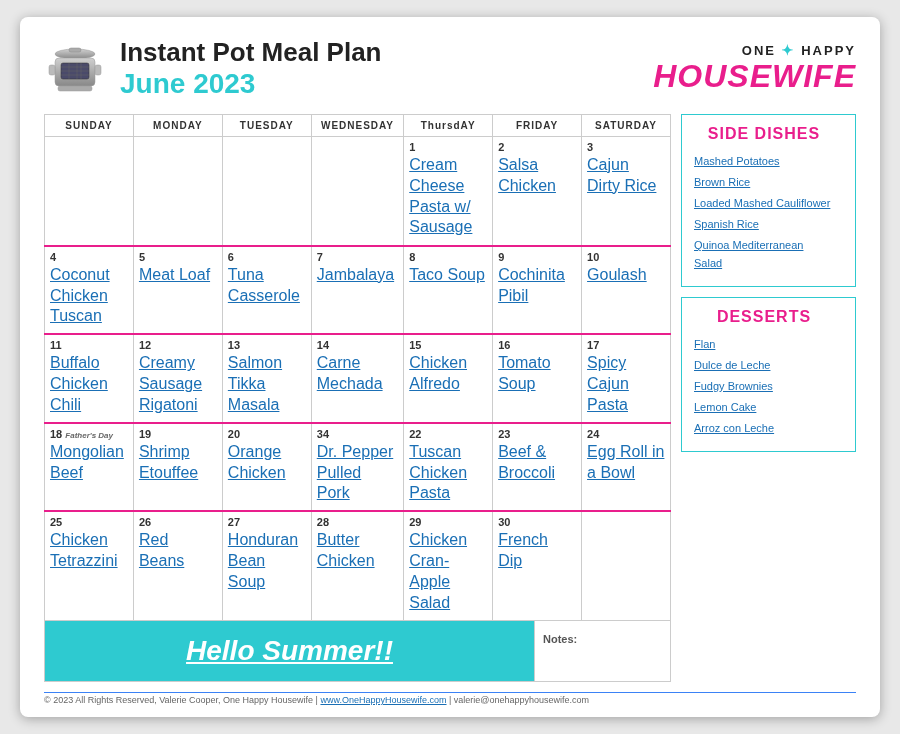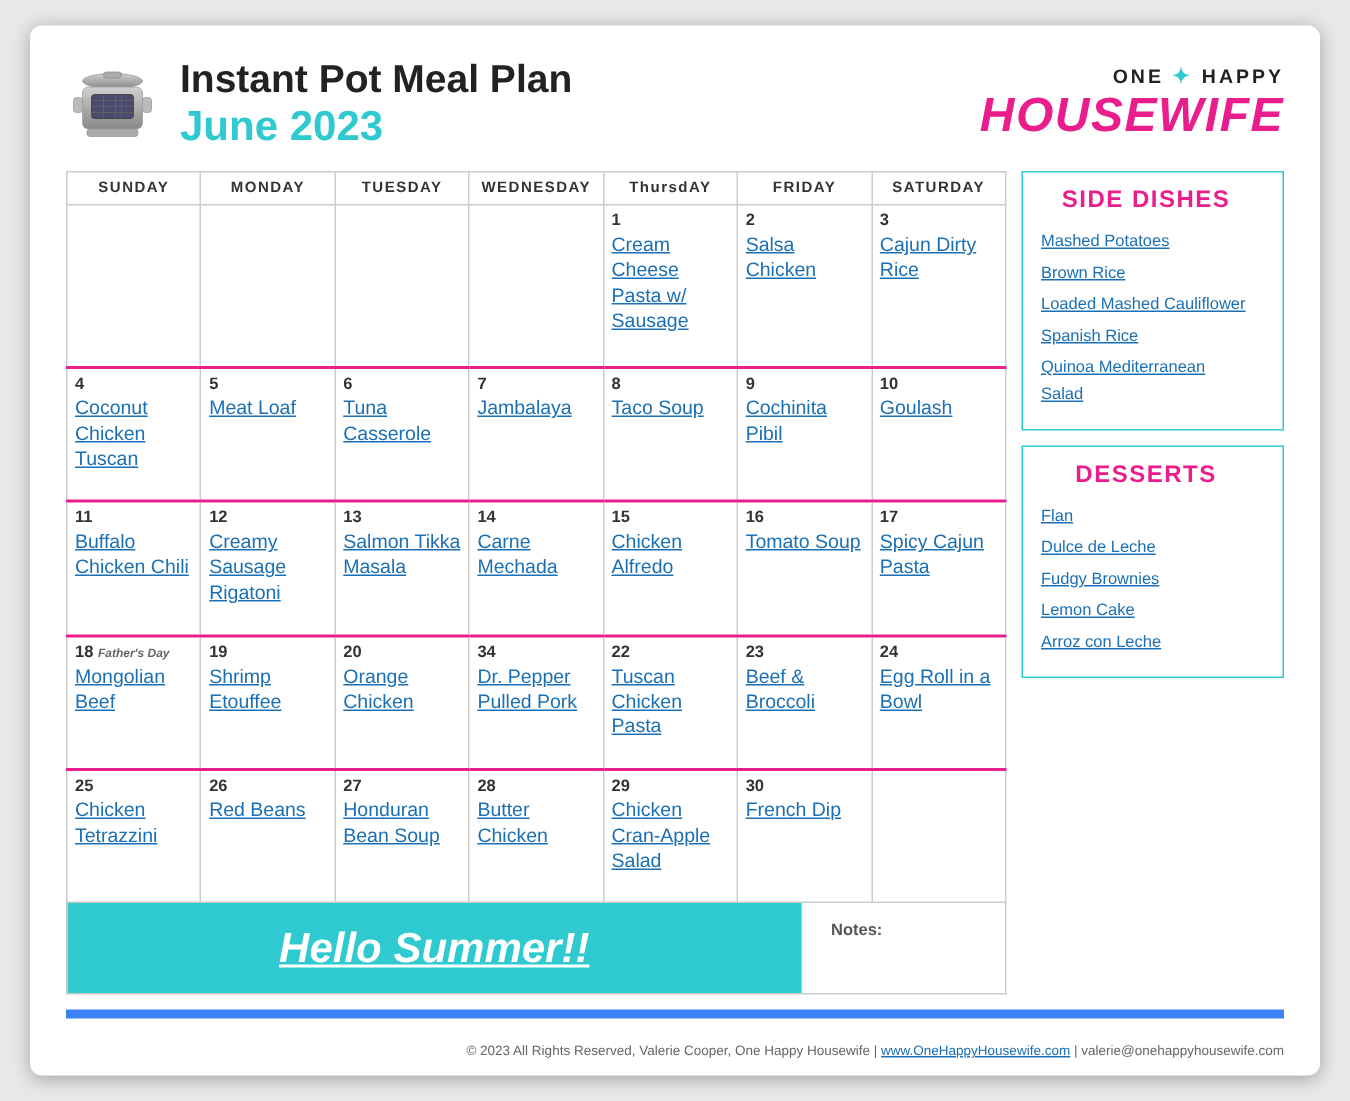--- a/index.html
+++ b/index.html
@@ -114,21 +114,21 @@
       margin-bottom: 2px;
     }
     .fathers-day {
       font-size: 8px;
       color: #666;
       font-style: italic;
     }
     .meal-link {
       color: #1a6fb5;
       text-decoration: underline;
-      font-size: 13px;
+      font-size: 16px;
       cursor: pointer;
       display: block;
       line-height: 1.3;
     }
     .empty-cell { background: #fff; }
     
     .row-border td {
       border-bottom: 2px solid #e91e8c;
     }
     
@@ -178,25 +178,25 @@
     }
     .sidebar-box ul li a {
       color: #1a6fb5;
       text-decoration: underline;
       font-size: 11px;
       cursor: pointer;
     }
     
     .footer {
       margin-top: 10px;
-      text-align: right;
+      text-align: left;
       font-size: 9px;
       color: #666;
-      border-top: 6px solid #3b82f6;
-      padding-top: 16px;
+      border-top: 1px solid #3b82f6;
+      padding-top: 2px;
     }
     .footer a { color: #1a6fb5; text-decoration: underline; }
   </style>
 </head>
 <body>
 
 <div class="page">
 
   <div class="header">
     <div class="header-left">
@@ -400,21 +400,21 @@
             </td>
             <td class="empty-cell"></td>
           </tr>
         </tbody>
       </table>
 
       <div style="display:flex; border-left:1px solid #ccc; border-right:1px solid #ccc; border-bottom:1px solid #ccc;">
         <div class="hello-banner" style="flex: 0 0 490px; border:none; border-right:1px solid #ccc;">
           <span>Hello Summer!!</span>
         </div>
-        <div style="flex:1; padding:8px 19px; background:#fff;">
+        <div style="flex:1; padding:8px 8px; background:#fff;">
           <span class="notes-label">Notes:</span>
         </div>
       </div>
     </div>
 
     <div class="sidebar">
       <div class="sidebar-box">
         <h3>SIDE DISHES</h3>
         <ul>
           <li><a>Mashed Potatoes</a></li>

